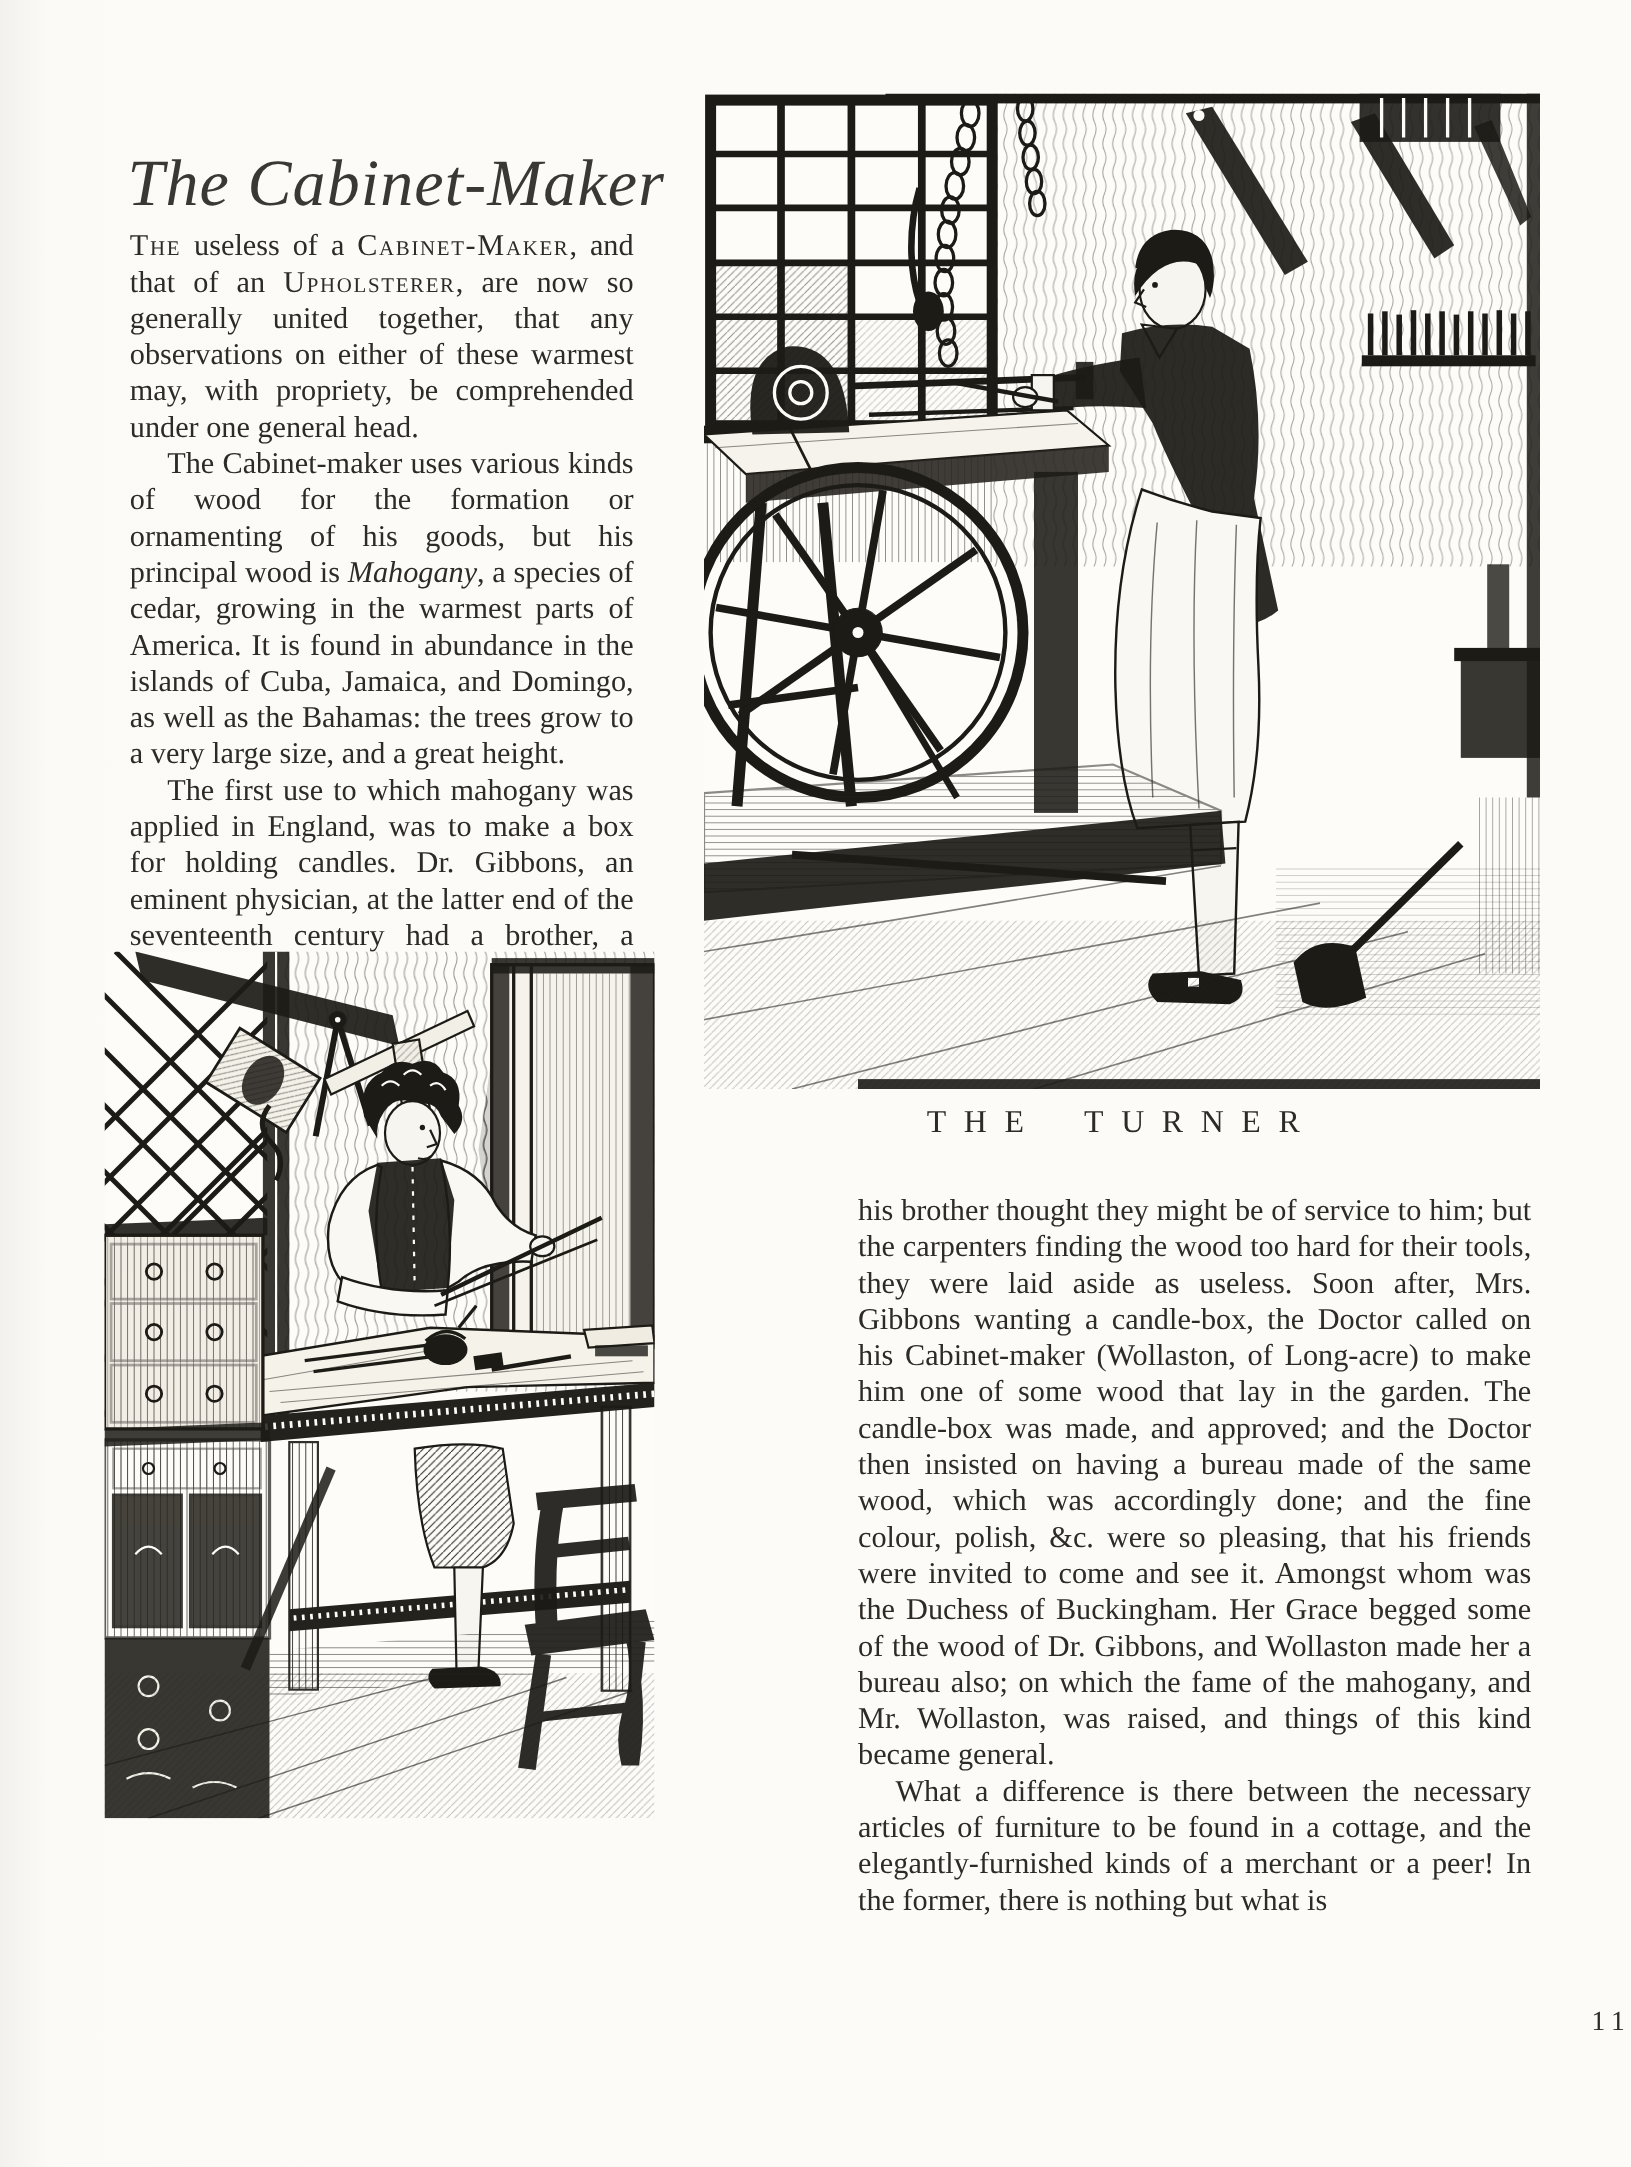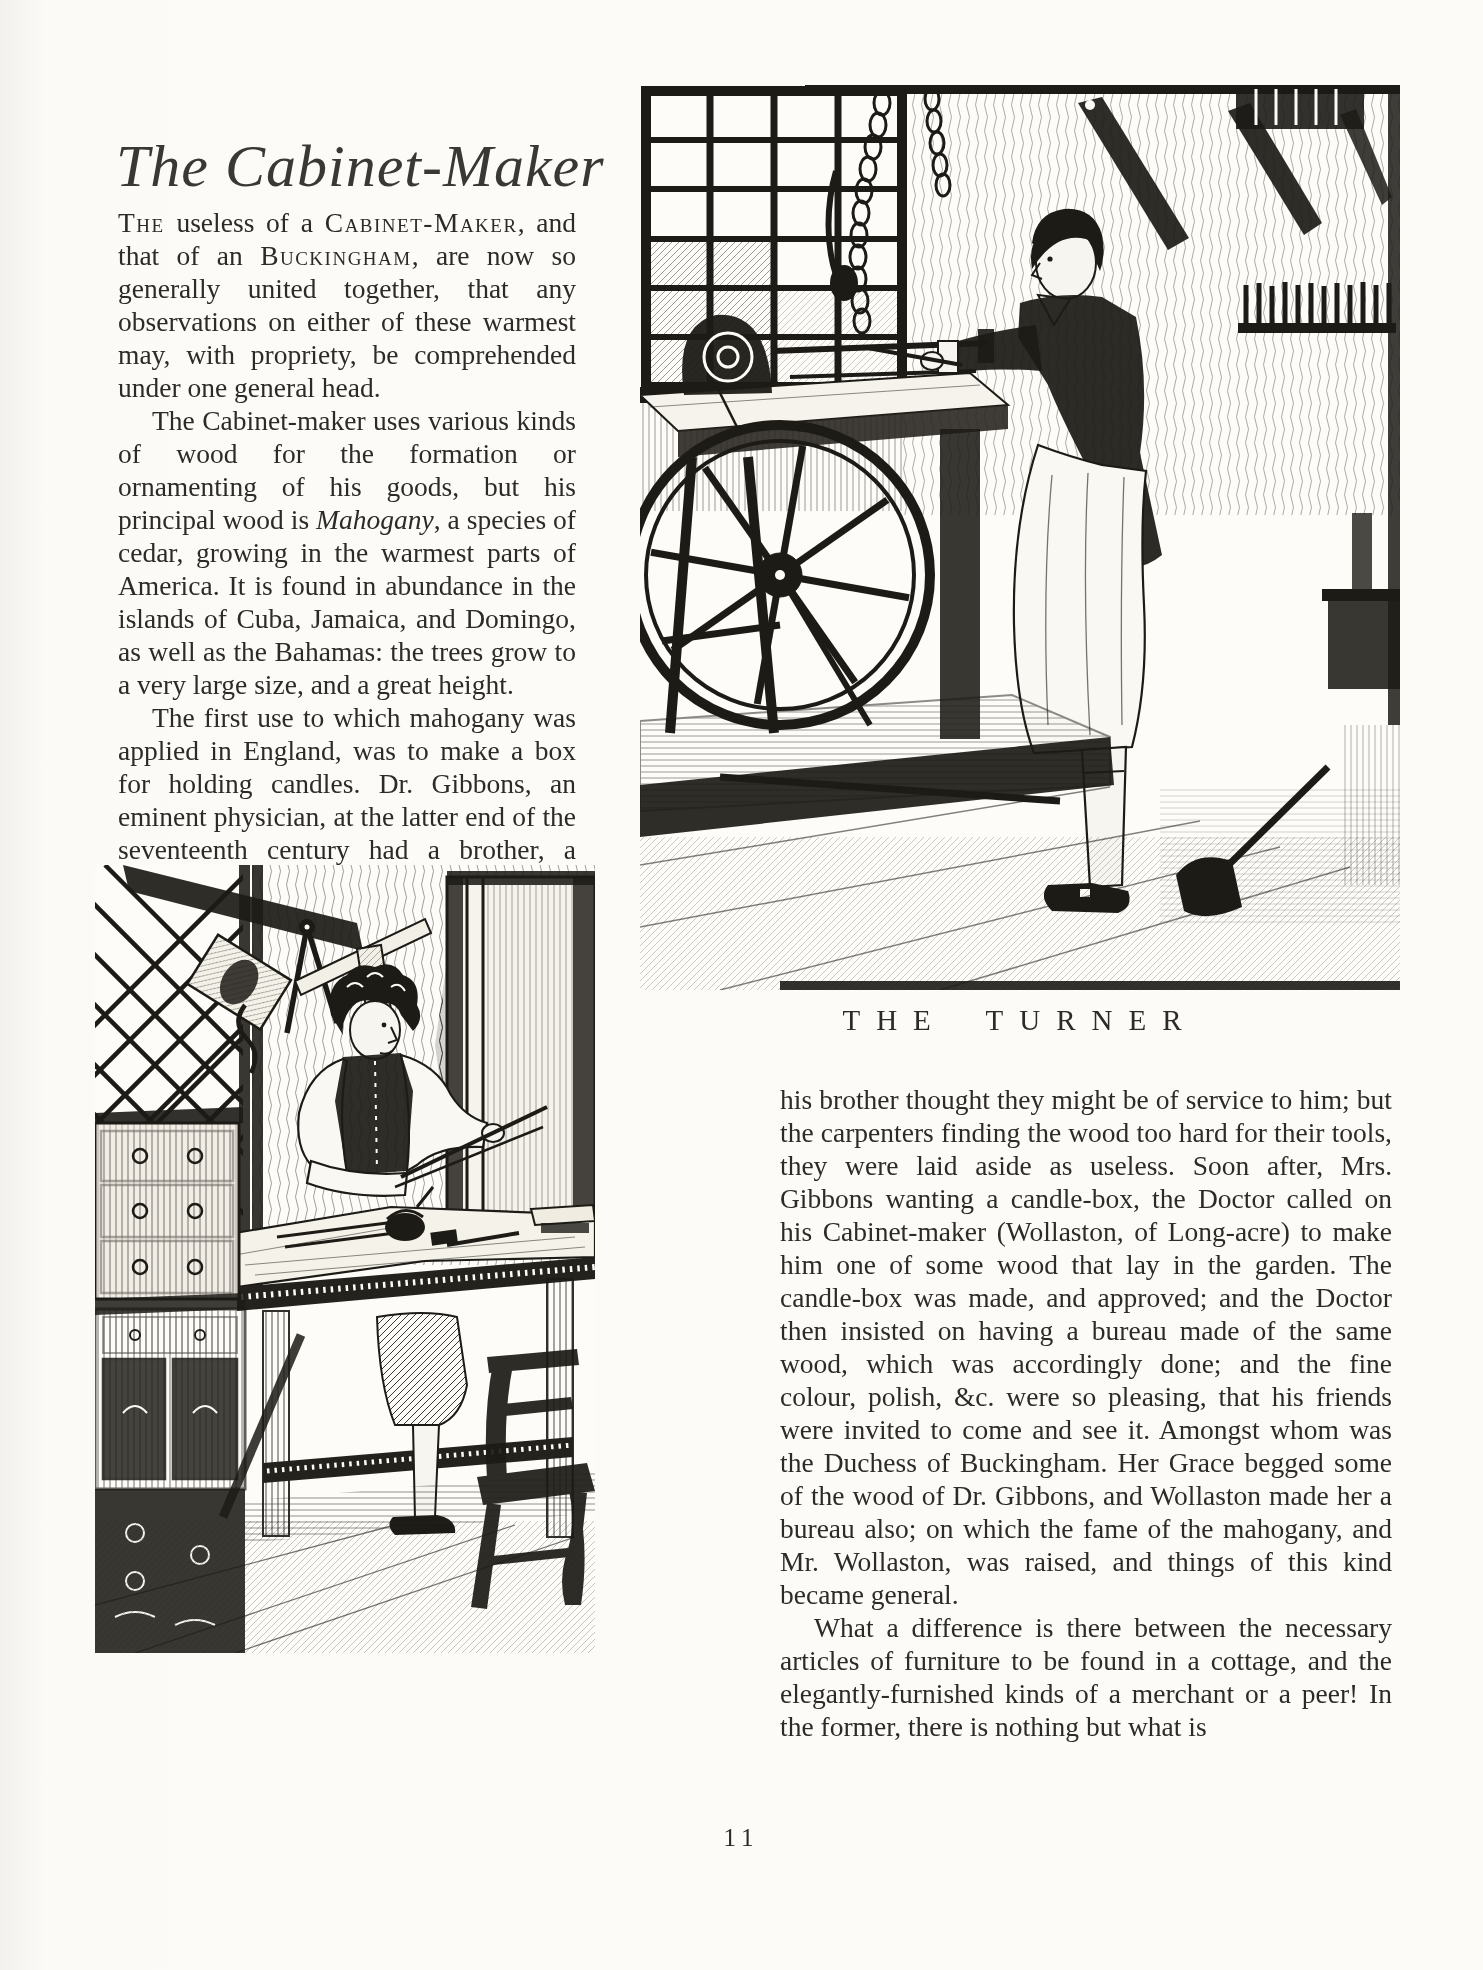--- a/index.html
+++ b/index.html
@@ -31,33 +31,33 @@
   .figure{position:absolute;}
   #fig-turner{left:640px;top:85px;width:760px;height:905px;}
   #fig-cabinet{left:95px;top:865px;width:500px;height:788px;}
   .caption{
     position:absolute;left:640px;top:1004px;width:760px;
     text-align:center;font-size:29px;color:#2e2b26;
     letter-spacing:16px;word-spacing:16px;white-space:nowrap;
   }
   .pagenum{
     position:absolute;left:0;top:1824px;width:1483px;
-    text-align:center;font-size:25px;letter-spacing:6px;color:#2e2b26;
+    text-align:right;font-size:25px;letter-spacing:6px;color:#2e2b26;
   }
   svg{display:block;width:100%;height:100%;}
 </style>
 </head>
 <body>
 
 <div class="page">
 
   <h1 class="title">The Cabinet-Maker</h1>
 
   <div class="textcol" id="left-col">
-      <p class="para"><span class="sc">The</span><span> useless of a </span><span class="sc">Cabinet-Maker</span><span>, and that of an </span><span class="sc">Buckingham</span><span>, are now so generally united together, that any observations on either of these warmest may, with propriety, be comprehended under one general head.</span></p>
+      <p class="para"><span class="sc">The</span><span> useless of a </span><span class="sc">Cabinet-Maker</span><span>, and that of an </span><span class="sc">Upholsterer</span><span>, are now so generally united together, that any observations on either of these warmest may, with propriety, be comprehended under one general head.</span></p>
       <p class="para indent"><span>The Cabinet-maker uses various kinds of wood for the formation or ornamenting of his goods, but his principal wood is </span><span class="it">Mahogany</span><span>, a species of cedar, growing in the warmest parts of America. It is found in abundance in the islands of Cuba, Jamaica, and Domingo, as well as the Bahamas: the trees grow to a very large size, and a great height.</span></p>
       <p class="para indent"><span>The first use to which mahogany was applied in England, was to make a box for holding candles. Dr. Gibbons, an eminent physician, at the latter end of the seventeenth century had a brother, a West-India captain, who brought over some planks of this wood as ballast. As the Doctor was then building a house in King-street, Covent-garden,</span></p>
     </div>
 
   <div class="figure" id="fig-turner">
     <svg viewBox="0 0 760 905" preserveAspectRatio="none">
       <defs>
         <pattern id="tv" width="6" height="6" patternUnits="userSpaceOnUse">
             <path d="M3 0V6" stroke="#23211c" stroke-width="0.9"></path>
           </pattern>

